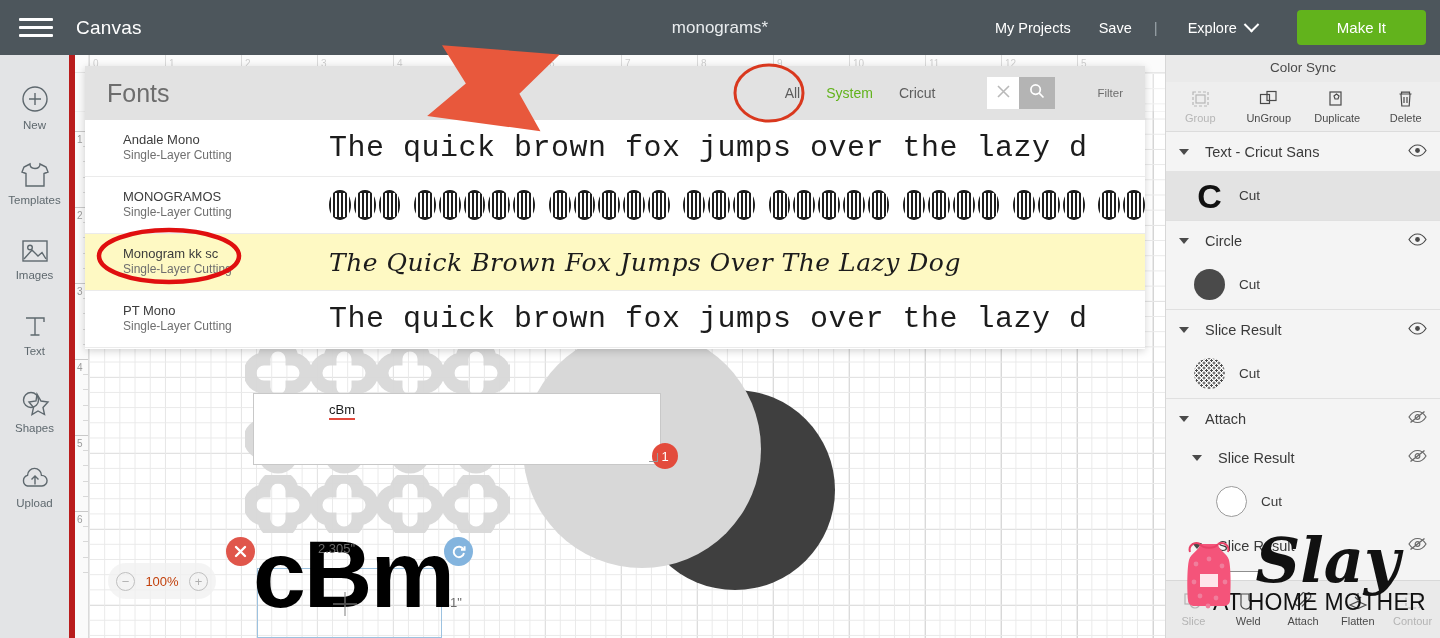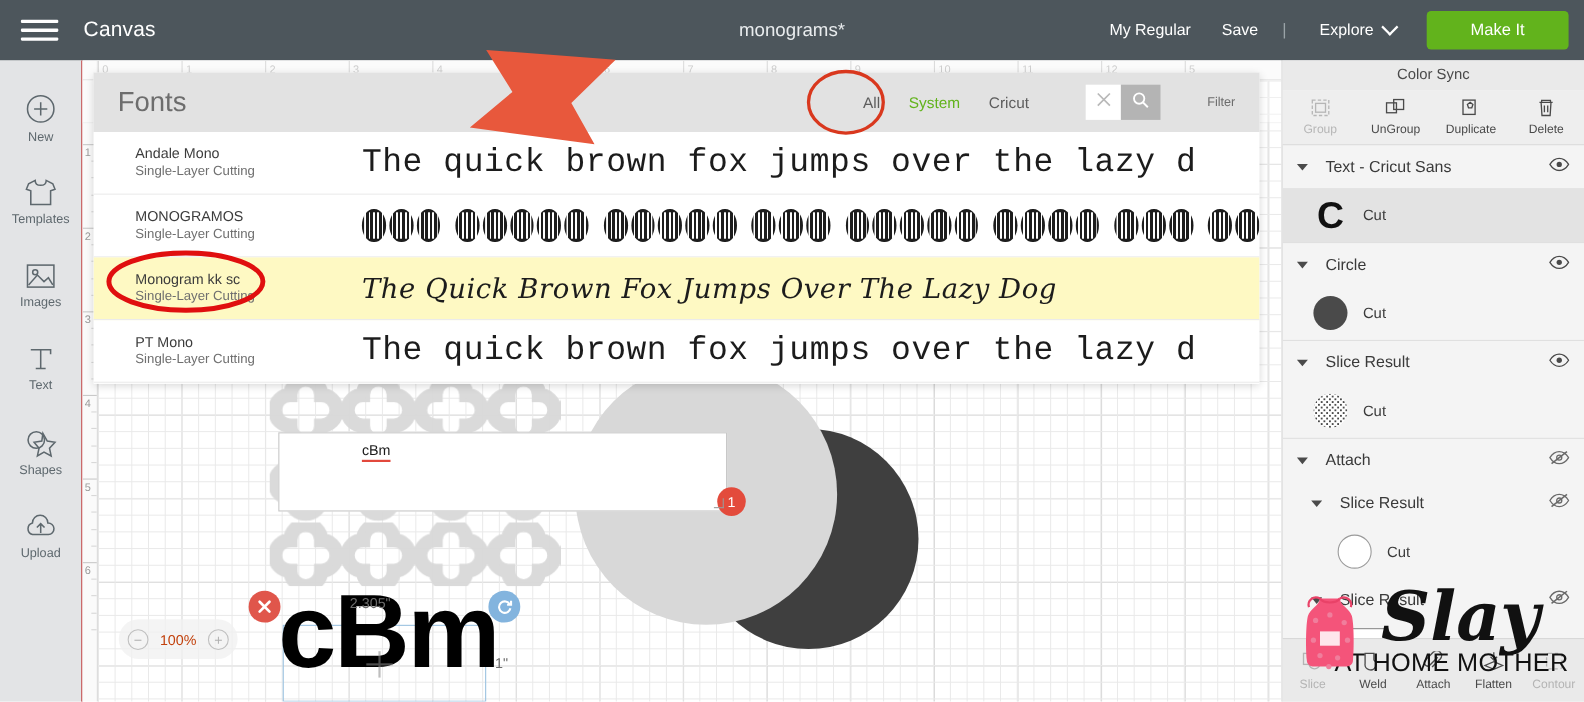--- a/index.html
+++ b/index.html
@@ -23,28 +23,28 @@
     position:absolute; left:0; right:0; text-align:center; color:#e9ecee;
     font-size:17px; pointer-events:none;
   }
   #top-right{ margin-left:auto; display:flex; align-items:center; gap:0; padding-right:14px;}
   #top-right .tl{ color:#fff; font-size:14.5px; padding:0 14px; cursor:pointer; white-space:nowrap;}
   #top-right .sep{ color:#9aa3a8; font-size:15px; padding:0 8px;}
   #explore{ display:flex; align-items:center; gap:9px; color:#fff; font-size:14.5px; padding:0 10px 0 22px; cursor:pointer;}
   .chev{ width:11px; height:11px; border-right:2px solid #fff; border-bottom:2px solid #fff; transform:rotate(45deg) translate(-2px,-2px);}
   #makeit{
     background:#62b31c; color:#fff; border:0; border-radius:4px;
-    font-size:15px; padding:9px 40px; margin-left:18px; cursor:pointer;
+    font-size:15px; padding:9px 40px; margin-left:30px; cursor:pointer;
     font-family:"Liberation Sans", sans-serif;
   }
 
   
   #rail{
     position:absolute; left:0; top:55px; width:75px; height:583px;
-    background:#e3e4e6; border-right:1px solid #b91c1c;
+    background:#e3e4e6; border-right:6px solid #b91c1c;
     display:flex; flex-direction:column; align-items:center; padding-top:14px;
   }
   .rail-item{ width:75px; height:76px; display:flex; flex-direction:column;
     align-items:center; justify-content:center; cursor:pointer; color:#5e686e;}
   .rail-item .lbl{ font-size:11.5px; margin-top:5px; color:#5e686e;}
   .rail-item svg{ display:block; }
 
   
   #canvas-area{
     position:absolute; left:75px; top:55px; width:1090px; height:583px;
@@ -241,21 +241,21 @@
   <div id="hamburger">
     <div class="bars">
         <i></i>
         <i></i>
         <i></i>
       </div>
   </div>
   <div id="canvas-title">Canvas</div>
   <div id="project-name">monograms*</div>
   <div id="top-right">
-    <div class="tl">My Regular</div>
+    <div class="tl">My Projects</div>
     <div class="tl">Save</div>
     <div class="sep">|</div>
     <div id="explore">
       <span>Explore</span>
       <span class="chev"></span>
     </div>
     <button id="makeit">Make It</button>
   </div>
 </div>
 

